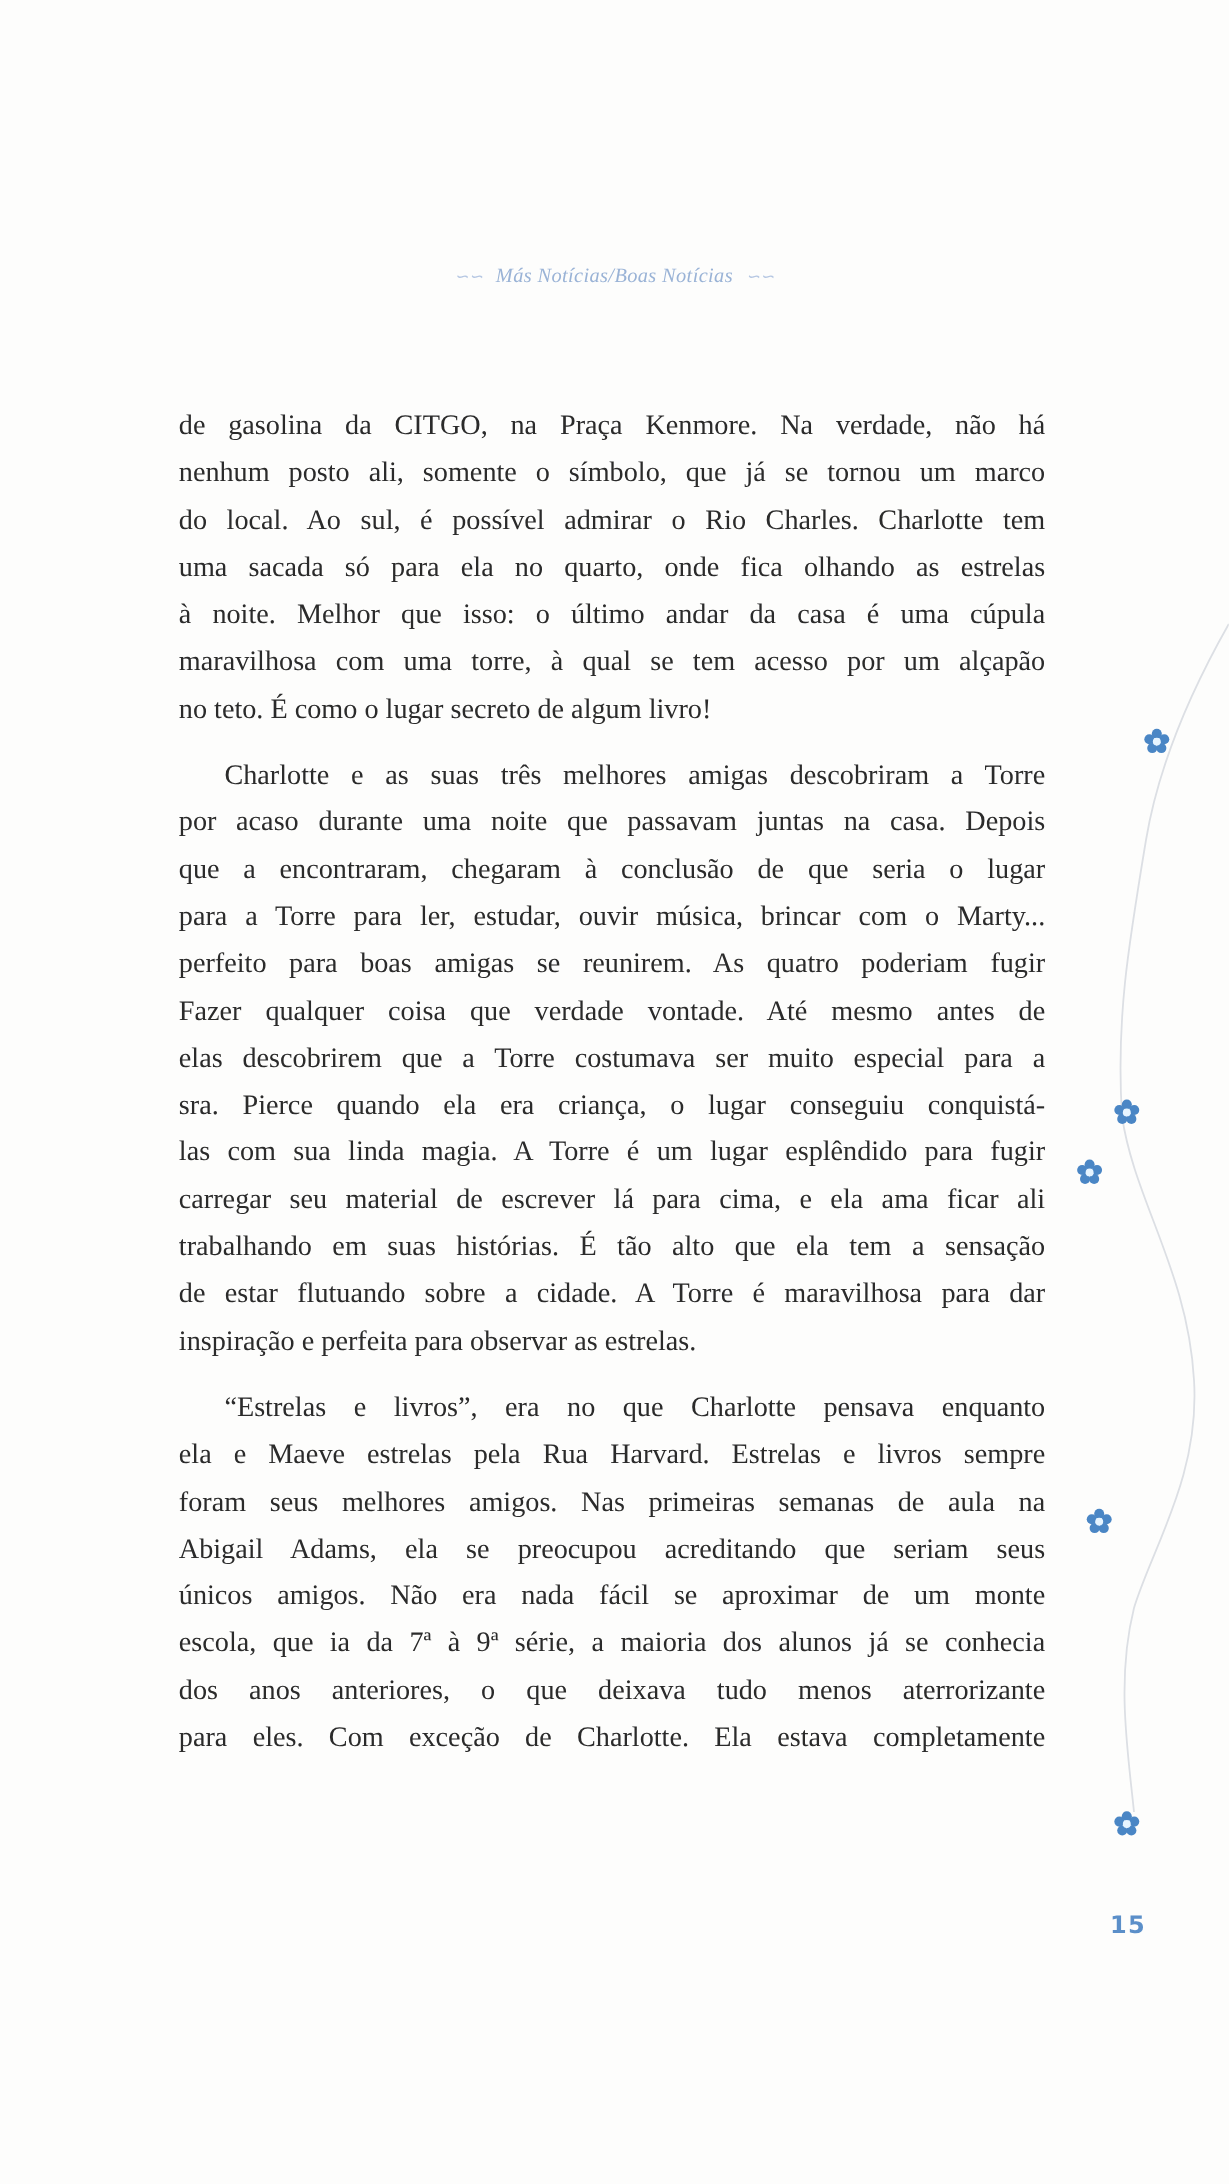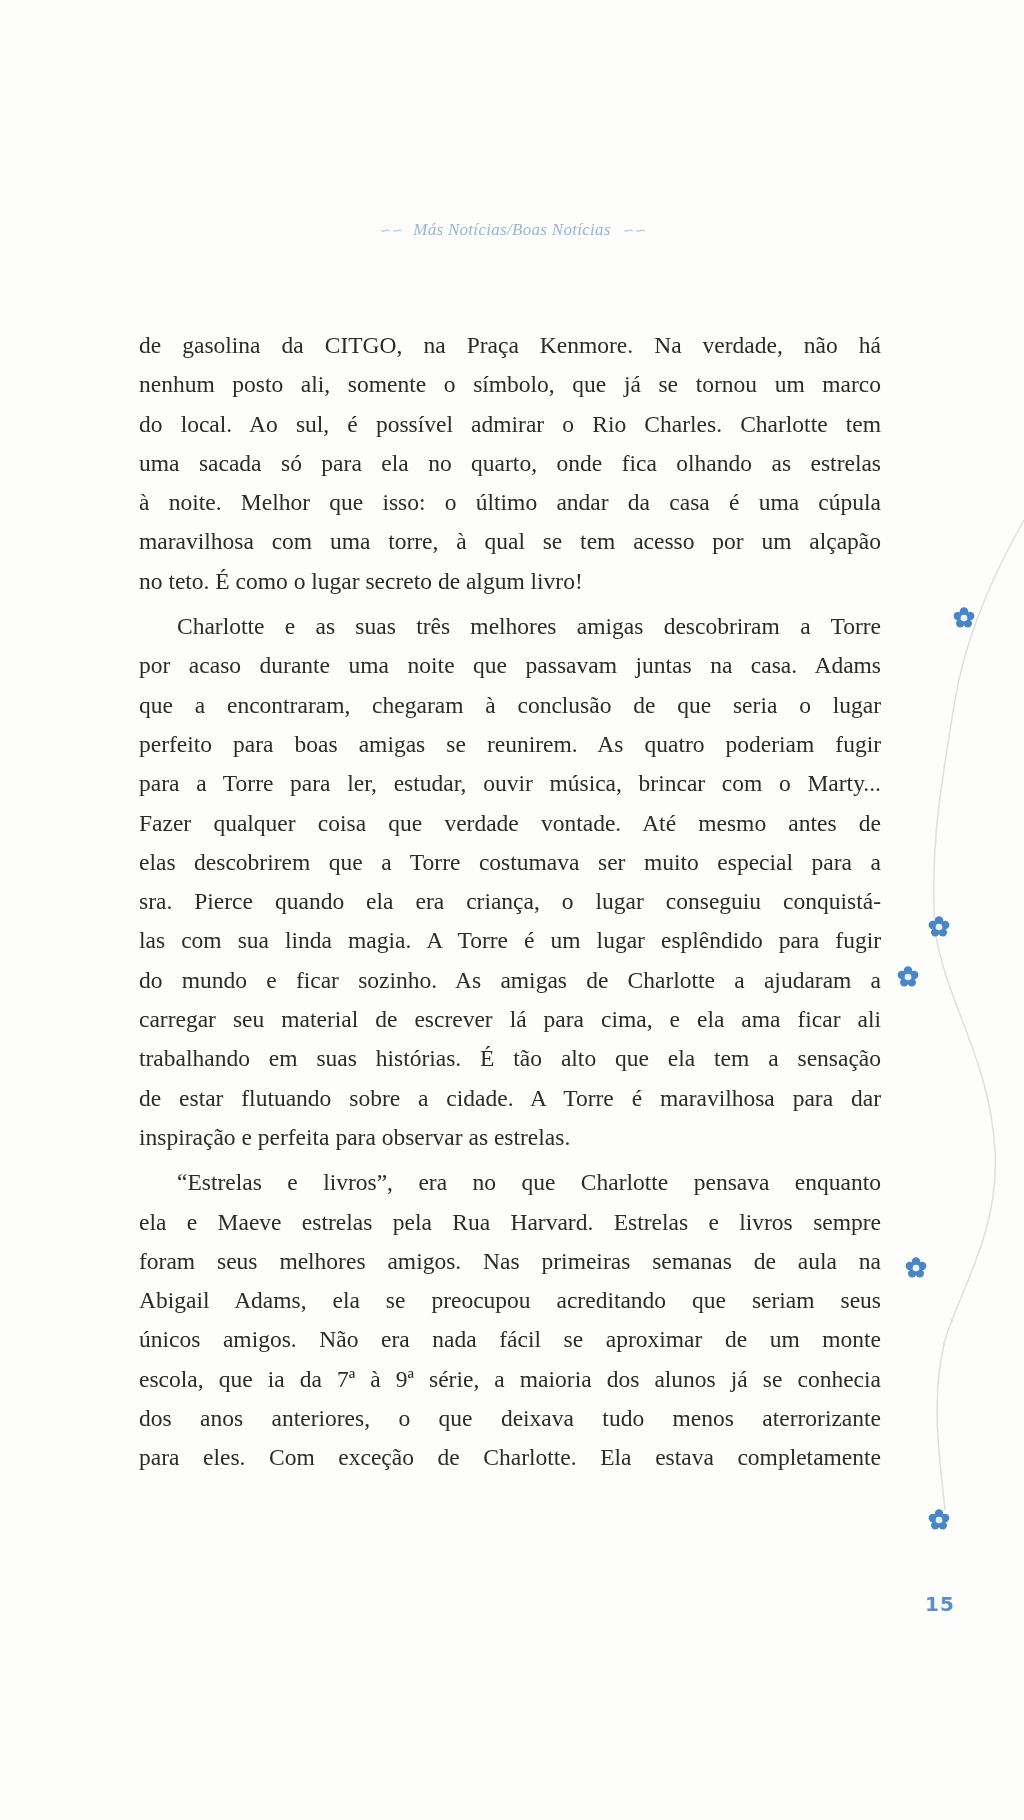--- a/index.html
+++ b/index.html
@@ -44,21 +44,21 @@
       top: 320px;
       width: 754px;
       font-family: "Liberation Serif", serif;
       font-size: 23.5px;
       line-height: 39.3px;
       color: #2b2b2b;
       text-align: justify;
       hyphens: none;
     }
     .text-block p {
-      margin: 6px;
+      margin: 16px;
       text-align: justify;
       text-align-last: left;
     }
     .line {
       display: block;
       text-align: justify;
       text-align-last: justify;
       white-space: nowrap;
       height: 39.3px;
     }
@@ -112,29 +112,28 @@
       <span class="line">de gasolina da CITGO, na Praça Kenmore. Na verdade, não há</span>
       <span class="line">nenhum posto ali, somente o símbolo, que já se tornou um marco</span>
       <span class="line">do local. Ao sul, é possível admirar o Rio Charles. Charlotte tem</span>
       <span class="line">uma sacada só para ela no quarto, onde fica olhando as estrelas</span>
       <span class="line">à noite. Melhor que isso: o último andar da casa é uma cúpula</span>
       <span class="line">maravilhosa com uma torre, à qual se tem acesso por um alçapão</span>
       <span class="line last">no teto. É como o lugar secreto de algum livro!</span>
     </p>
     <p>
       <span class="line indent">Charlotte e as suas três melhores amigas descobriram a Torre</span>
-      <span class="line">por acaso durante uma noite que passavam juntas na casa. Adams</span>
+      <span class="line">por acaso durante uma noite que passavam juntas na casa. Depois</span>
       <span class="line">que a encontraram, chegaram à conclusão de que seria o lugar</span>
+      <span class="line">para a Torre para ler, estudar, ouvir música, brincar com o Marty...</span>
       <span class="line">perfeito para boas amigas se reunirem. As quatro poderiam fugir</span>
-      <span class="line">para a Torre para ler, estudar, ouvir música, brincar com o Marty...</span>
       <span class="line">Fazer qualquer coisa que verdade vontade. Até mesmo antes de</span>
       <span class="line">elas descobrirem que a Torre costumava ser muito especial para a</span>
       <span class="line">sra. Pierce quando ela era criança, o lugar conseguiu conquistá-</span>
       <span class="line">las com sua linda magia. A Torre é um lugar esplêndido para fugir</span>
-      <span class="line">do mundo e ficar sozinho. As amigas de Charlotte a ajudaram a</span>
       <span class="line">carregar seu material de escrever lá para cima, e ela ama ficar ali</span>
       <span class="line">trabalhando em suas histórias. É tão alto que ela tem a sensação</span>
       <span class="line">de estar flutuando sobre a cidade. A Torre é maravilhosa para dar</span>
       <span class="line last">inspiração e perfeita para observar as estrelas.</span>
     </p>
     <p>
       <span class="line indent">“Estrelas e livros”, era no que Charlotte pensava enquanto</span>
       <span class="line">ela e Maeve estrelas pela Rua Harvard. Estrelas e livros sempre</span>
       <span class="line">foram seus melhores amigos. Nas primeiras semanas de aula na</span>
       <span class="line">Abigail Adams, ela se preocupou acreditando que seriam seus</span>

